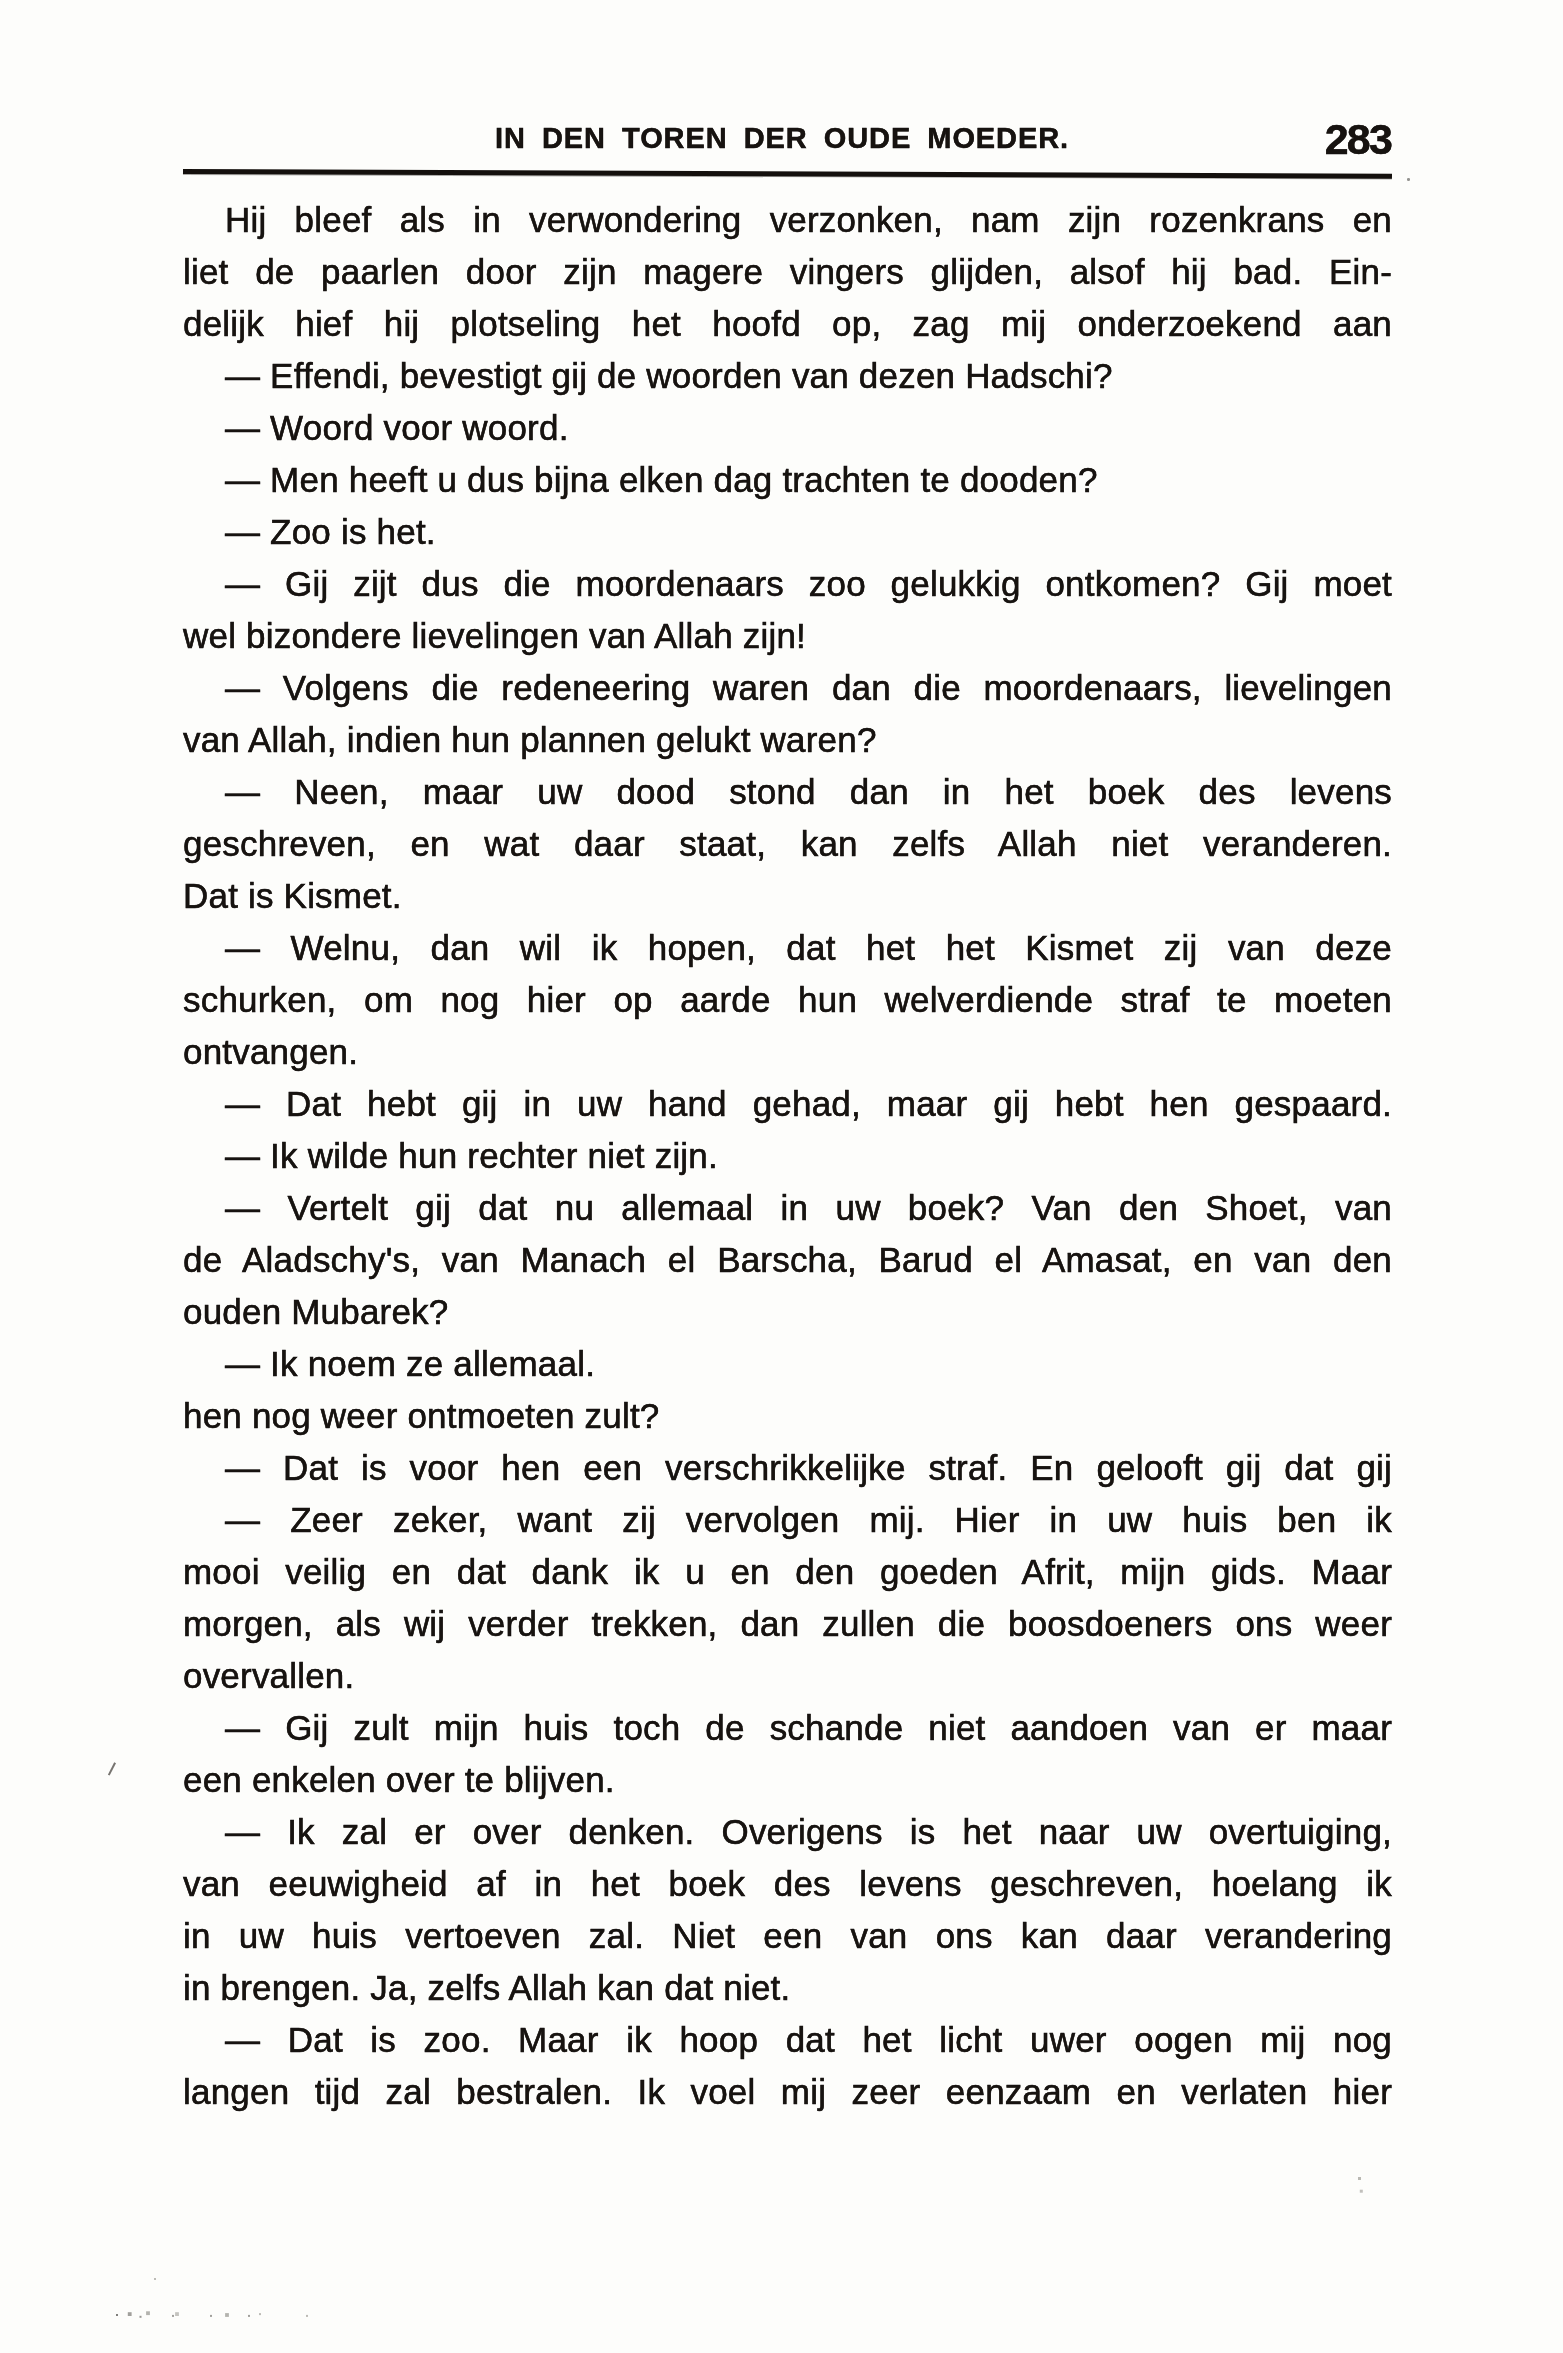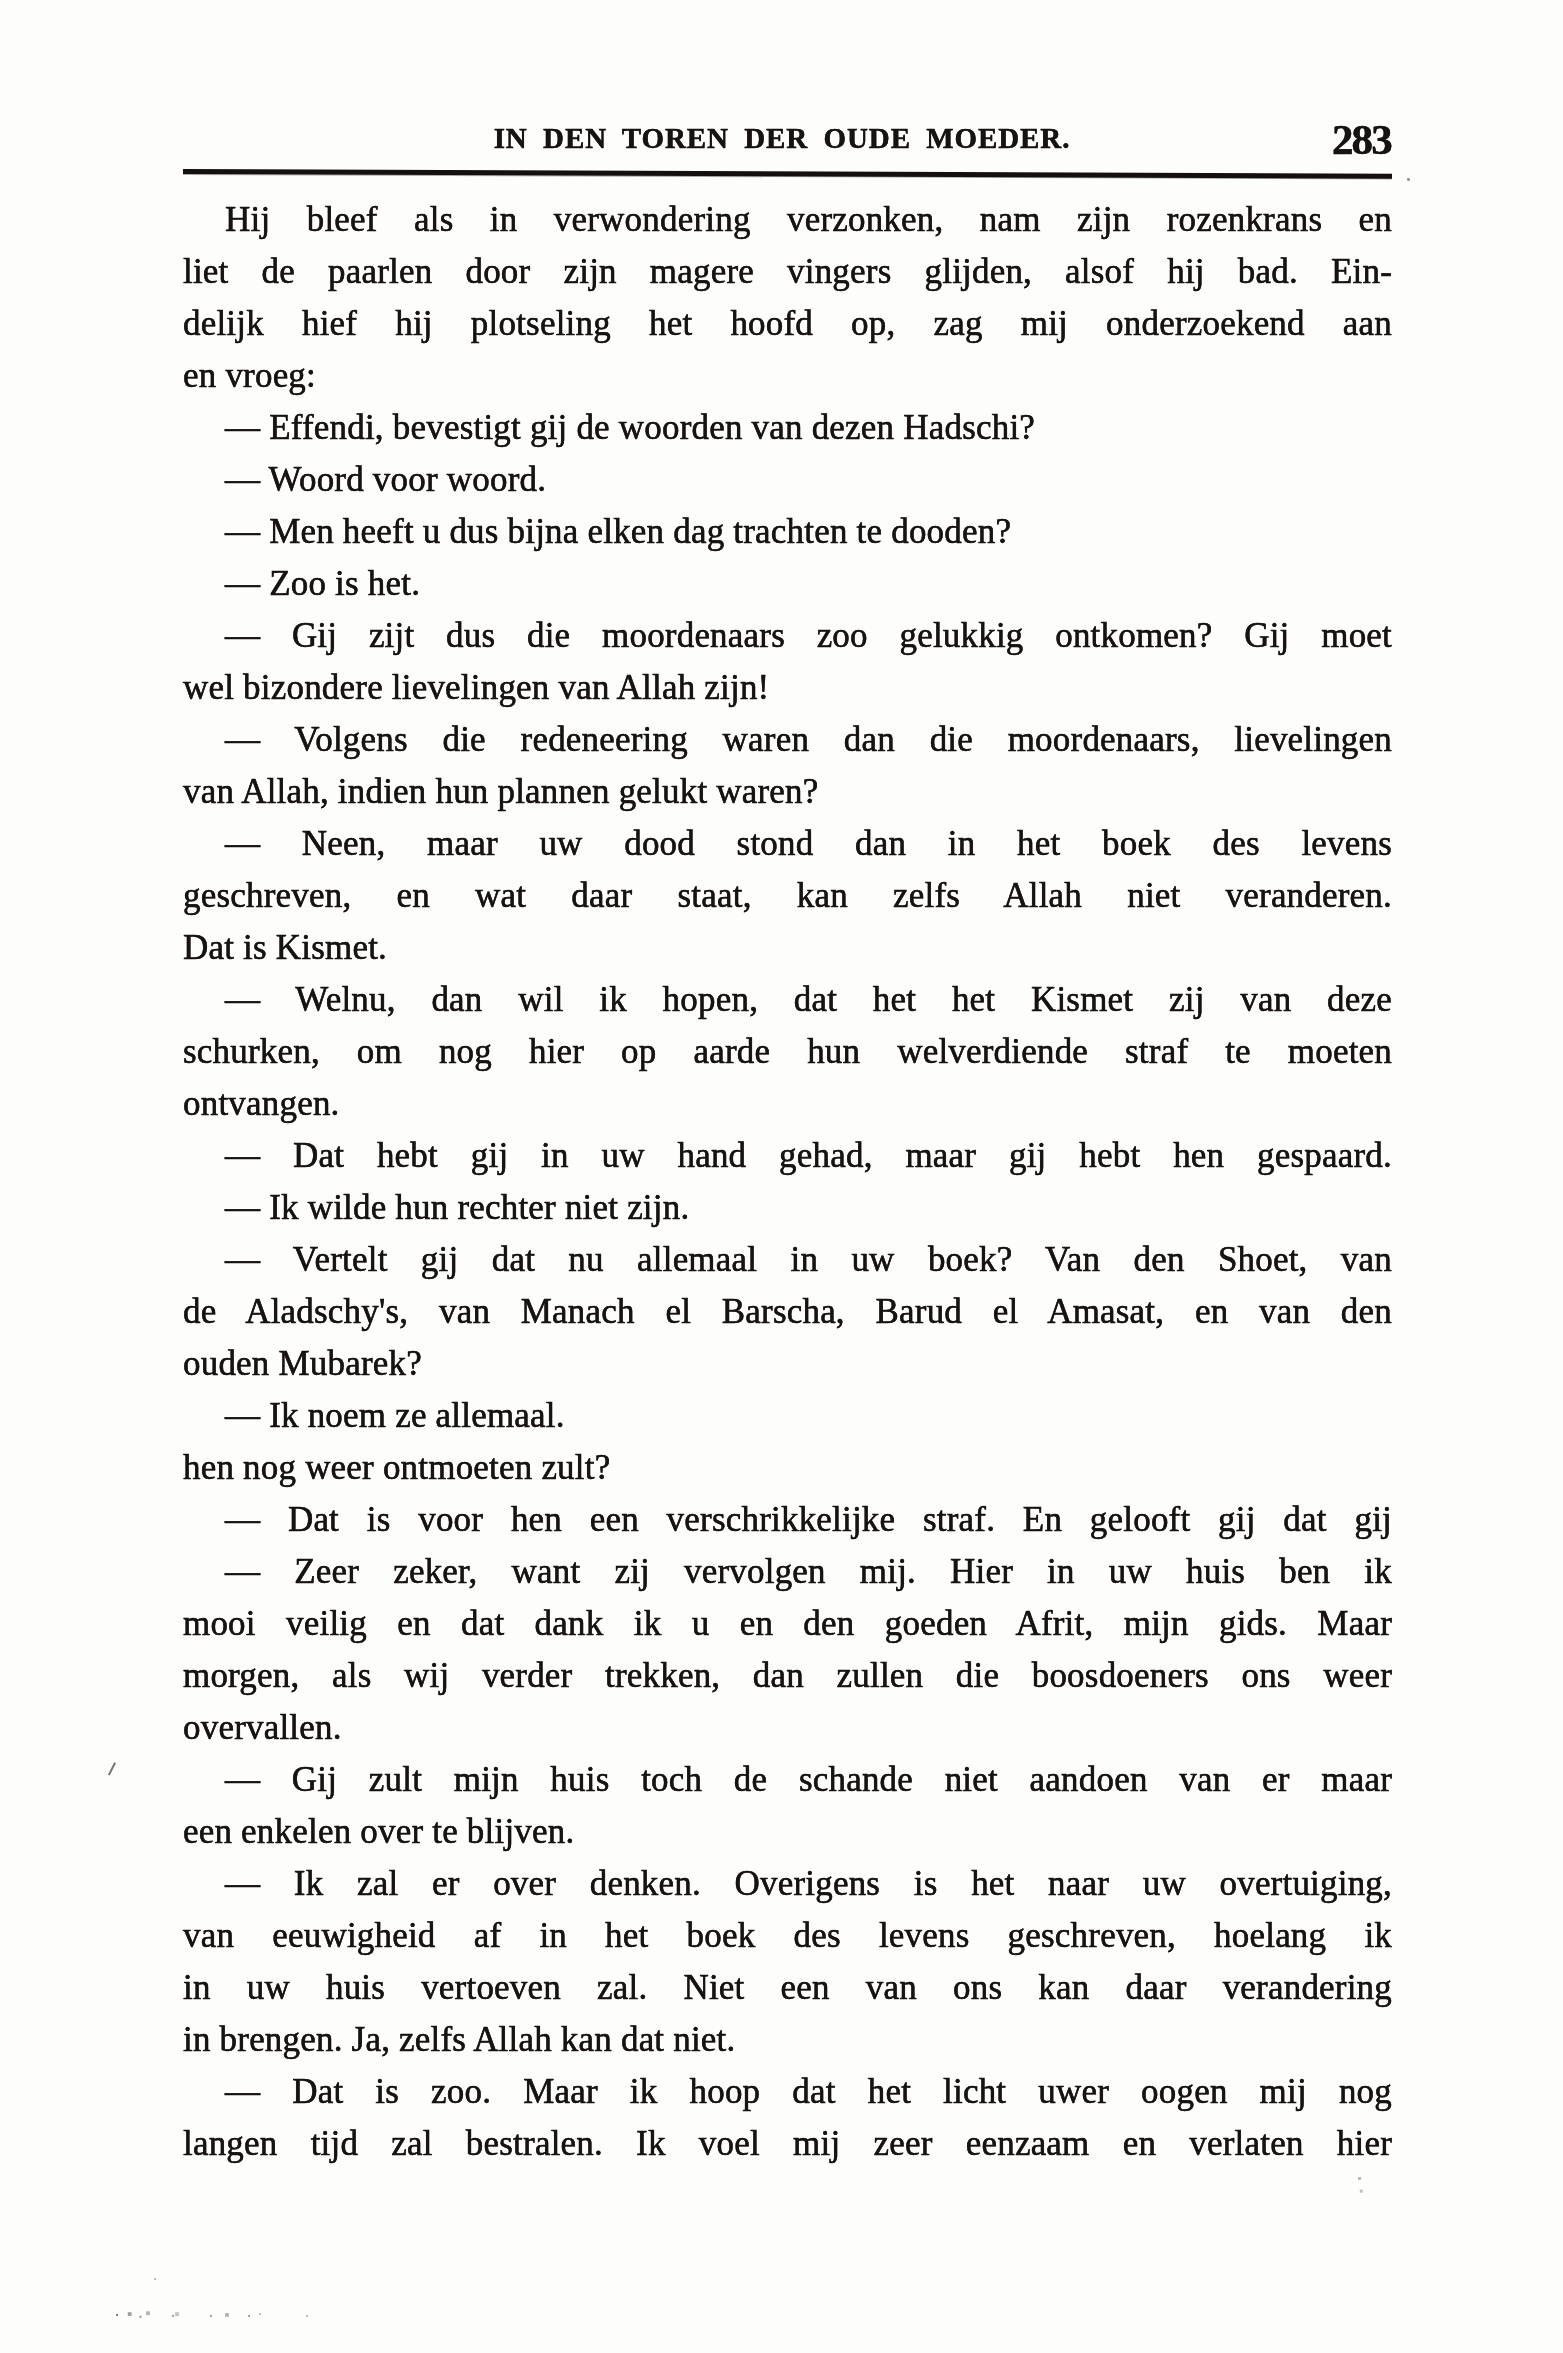--- a/index.html
+++ b/index.html
@@ -2,21 +2,21 @@
 <html style="font-size:14.5px"><head>
 <meta charset="utf-8">
 <style>
   html, body { margin: 0; padding: 0; background: #e8e8e6; }
   .page {
     position: relative;
     width: 1564px;
     height: 2354px;
     background: #fdfdfb;
     overflow: hidden;
-    font-family: Liberation Serif, serif;
+    font-family: Liberation Sans, sans-serif;
     color: #171310;
   }
   
   .running-title {
     position: absolute;
     top: 124px; left: 0; width: 1564px;
     text-align: center;
     font-size: 29px;
     line-height: 29px;
     font-weight: bold;
@@ -109,21 +109,20 @@
   <div class="running-title">IN DEN TOREN DER OUDE MOEDER.</div>
   <div class="page-number">283</div>
   <div class="header-rule"></div>
 
   <div class="body-col">
 
     <div>
       <div class="line ind jl">Hij bleef als in verwondering verzonken, nam zijn rozenkrans en</div>
       <div class="line jl">liet de paarlen door zijn magere vingers glijden, alsof hij bad. Ein-</div>
       <div class="line jl">delijk hief hij plotseling het hoofd op, zag mij onderzoekend aan</div>
-      <div class="line">en vroeg:</div>
     </div>
 
     <div>
       <div class="line ind">— Effendi, bevestigt gij de woorden van dezen Hadschi?</div>
     </div>
 
     <div>
       <div class="line ind">— Woord voor woord.</div>
     </div>
 

